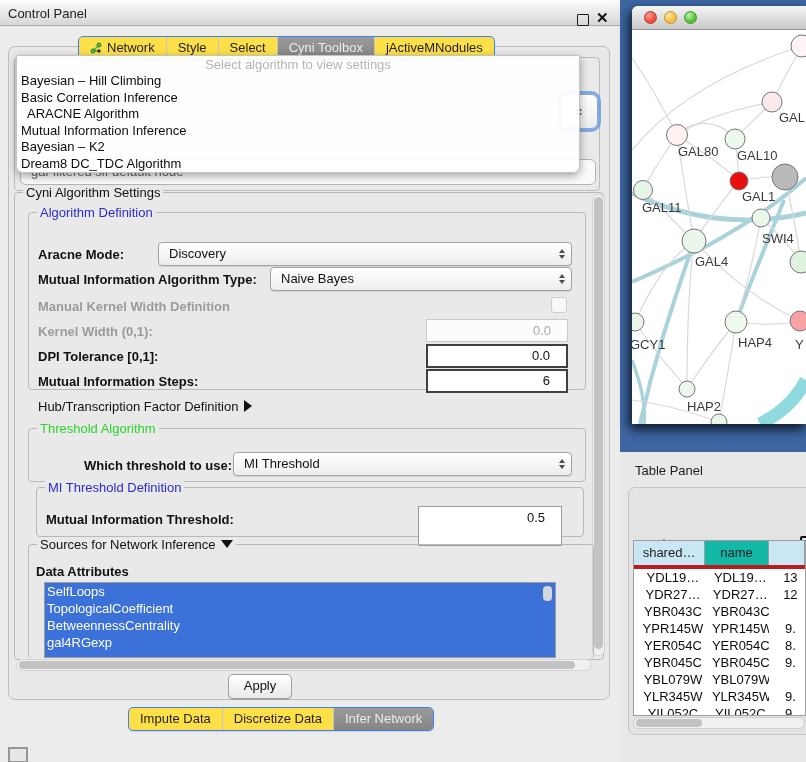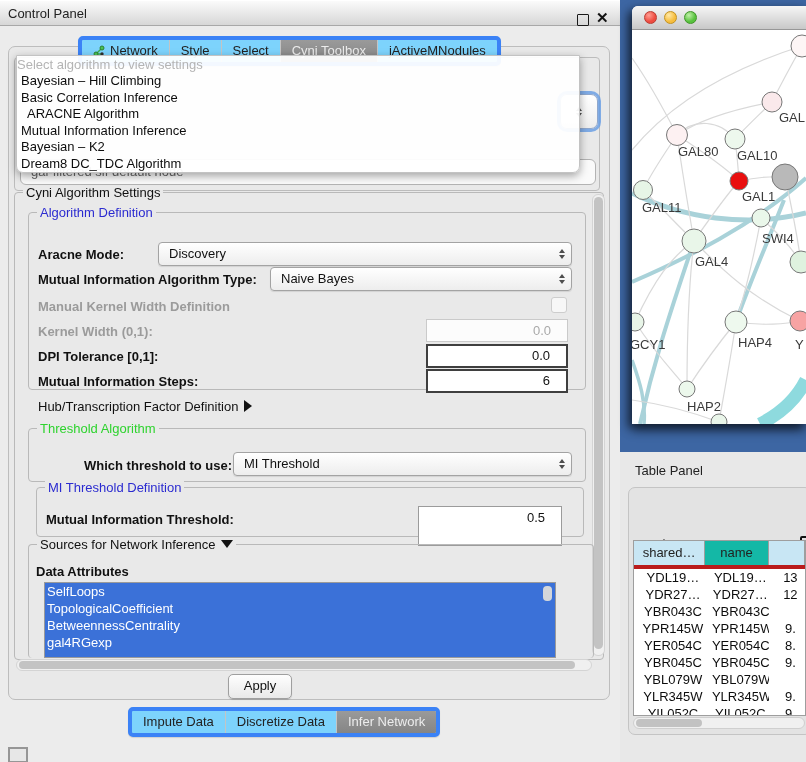--- a/index.html
+++ b/index.html
@@ -13,37 +13,37 @@
 
   
   .cp-titlebar{position:absolute;left:0;top:6;width:620px;height:26px;
     background:linear-gradient(#fbfbfb,#d7d7d7);border-top:1px solid #fff;border-bottom:1px solid #a8a8a8;box-sizing:border-box;}
   .cp-title{position:absolute;left:8px;top:5px;font-size:13px;color:#222;}
   .float-btn{position:absolute;left:577px;top:13px;width:10px;height:10px;border:1.6px solid #1a1a1a;border-radius:1px;}
   .close-btn{position:absolute;left:596px;top:8px;font-size:15px;font-weight:bold;color:#111;}
   .cp-body{position:absolute;left:8px;top:46px;width:602px;height:654px;background:#e9e9e9;
     border:1px solid #bdbdbd;border-radius:7px;box-sizing:border-box;}
 
-  .seg{position:absolute;display:flex;height:22px;border:4px solid #3b82f6;border-radius:5px;
-    overflow:hidden;background:#7dd3fc;box-shadow:0 1px 1px rgba(0,0,0,.12);}
+  .seg{position:absolute;display:flex;height:22px;border:1px solid #3b82f6;border-radius:5px;
+    overflow:hidden;background:#fde047;box-shadow:0 1px 1px rgba(0,0,0,.12);}
   .seg .tab{font-size:13px;line-height:22px;color:#222;padding:0 11px;border-left:1px solid #c4c4c4;display:flex;align-items:center;gap:5px;}
   .seg .tab:first-child{border-left:none;}
   .seg .tab.sel{background:linear-gradient(#9a9a9a,#858585);color:#ececec;}
 
   
   .frag-group{position:absolute;left:14px;top:57px;width:584px;height:132px;border:1px solid #bcbcbc;border-radius:4px;}
   .frag-focus{position:absolute;left:560px;top:94px;width:36px;height:33px;border:1px solid #8fa7cc;border-radius:7px;
     background:linear-gradient(#fff,#ededed);box-shadow:0 0 0 3px rgba(100,155,228,.8);display:flex;flex-direction:column;align-items:center;justify-content:center;gap:2px;}
   .frag-combo2{position:absolute;left:20px;top:159px;width:576px;height:26px;border:1px solid #b3b3b3;border-radius:6px;
     background:#fafafa;font-size:13px;color:#666;line-height:24px;padding-left:10px;box-sizing:border-box;}
 
   
   .popup{position:absolute;left:16px;top:55px;width:564px;height:118px;background:rgba(255,255,255,.94);
     border:1px solid #c3c3c3;border-radius:0 0 7px 7px;box-shadow:0 3px 9px rgba(0,0,0,.35);z-index:30;box-sizing:border-box;}
-  .popup .ph{height:17px;text-align:left;font-size:13px;color:#b4b4b4;line-height:17px;}
+  .popup .ph{height:17px;text-align:center;font-size:13px;color:#b4b4b4;line-height:17px;}
   .algo-item{font-size:13px;color:#0d0d0d;line-height:16.6px;padding-left:4px;white-space:nowrap;}
   .algo-item.hl{font-weight:normal;margin-left:6px;}
 
   .group{position:absolute;border:1px solid #b9b9b9;border-radius:4px;box-sizing:border-box;}
   .gl{position:absolute;top:-8px;left:8px;background:#e9e9e9;padding:0 3px;font-size:13px;white-space:nowrap;}
 
   .combo{position:absolute;height:24px;box-sizing:border-box;border:1px solid #a3a3a3;border-radius:4px;
     background:linear-gradient(#fff,#ededed);font-size:13px;color:#111;line-height:22px;padding-left:10px;box-shadow:0 1px 1px rgba(0,0,0,.1);}
   .spin{position:absolute;right:0;top:0;bottom:0;width:18px;display:flex;flex-direction:column;align-items:center;justify-content:center;gap:2px;}
   .tri-up{width:0;height:0;border-left:3.5px solid transparent;border-right:3.5px solid transparent;border-bottom:4.5px solid #4d4d4d;}

